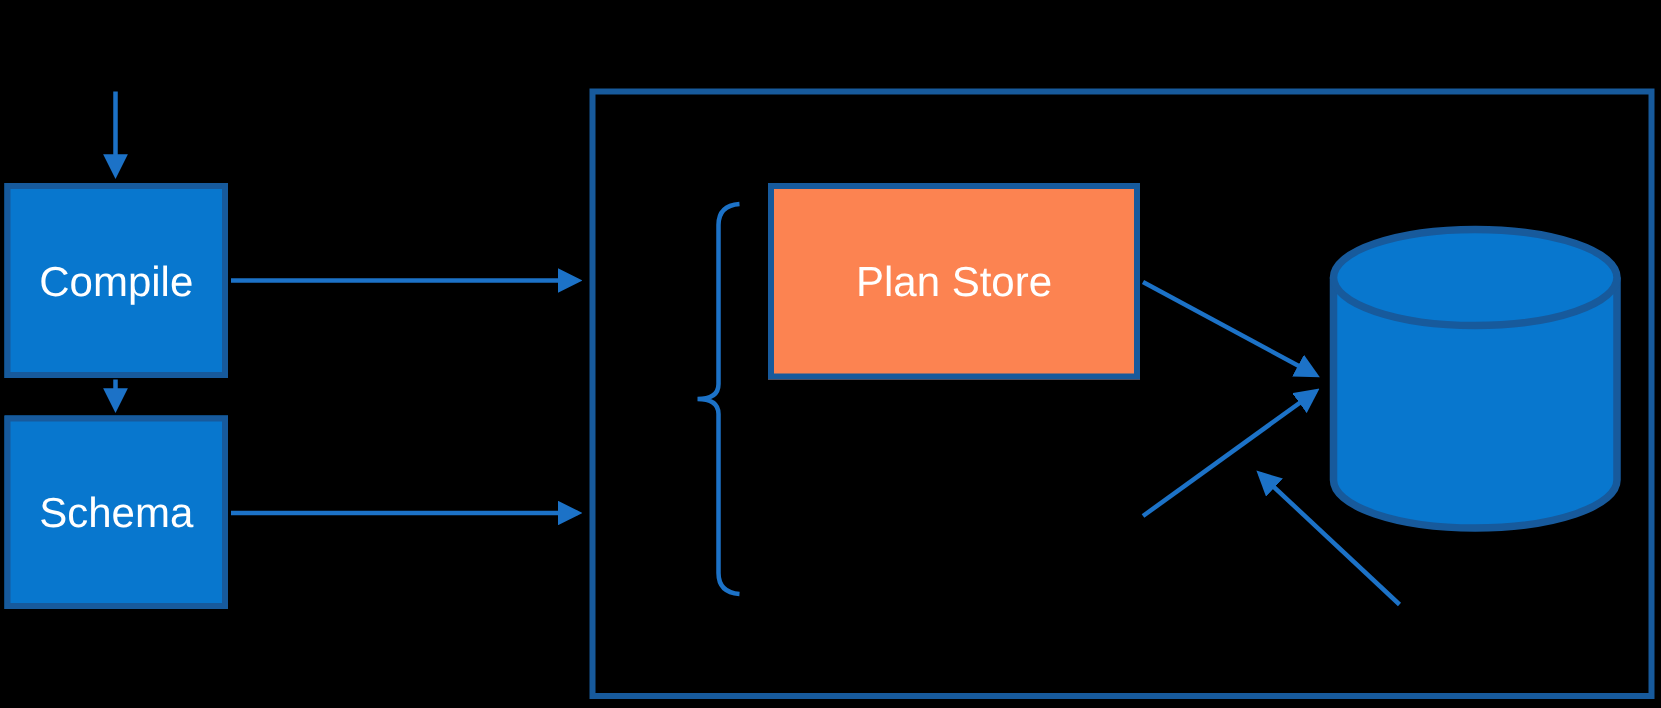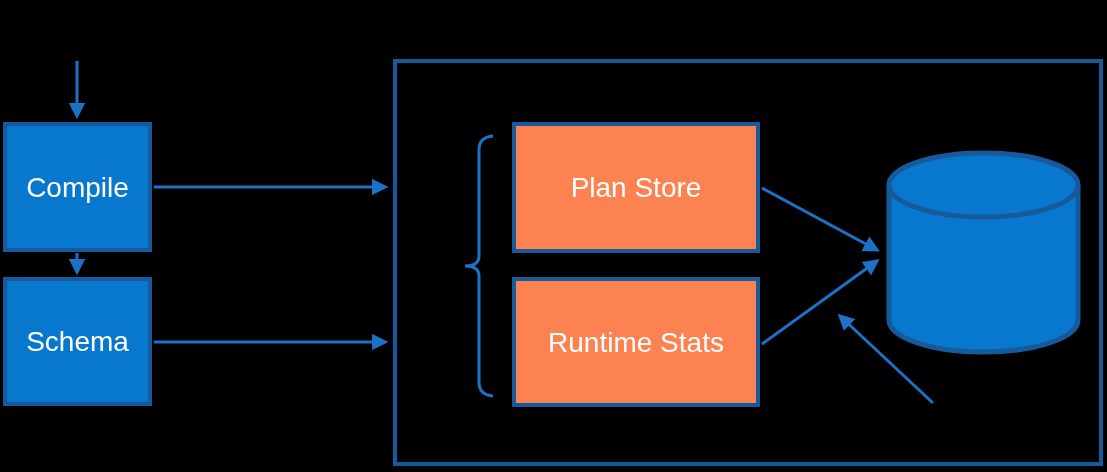--- a/index.html
+++ b/index.html
@@ -108,23 +108,20 @@
   <div id="compile-box" class="node blue-node">
     <span>Compile</span>
   </div>
   <div id="execute-box" class="node blue-node">
     <span>Schema</span>
   </div>
 
   <div id="plan-store-box" class="node orange-node">
     <span>Plan Store</span>
   </div>
-  <div id="runtime-stats-box" class="node orange-node">
-    <span>Runtime Stats</span>
-  </div>
 
   <div id="cylinder-wrap">
     <svg width="196" height="206" viewBox="0 0 196 206">
       <path class="cyl-shape" d="M3,35 L3,170 A94.5,32 0 0 0 192,170 L192,35"></path>
       <ellipse class="cyl-shape" cx="97.5" cy="35" rx="94.5" ry="32"></ellipse>
     </svg>
   </div>
 
 </div>
 

